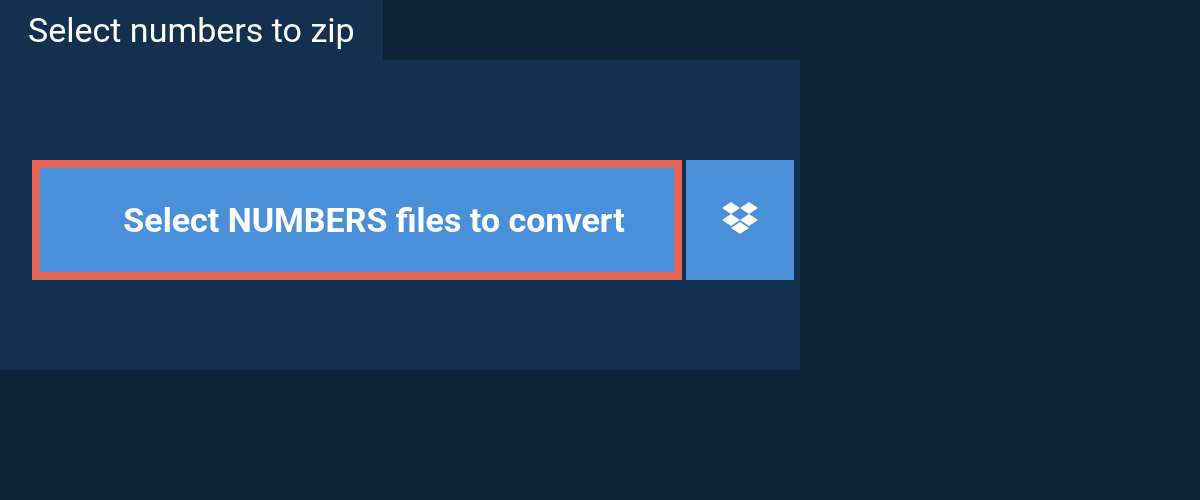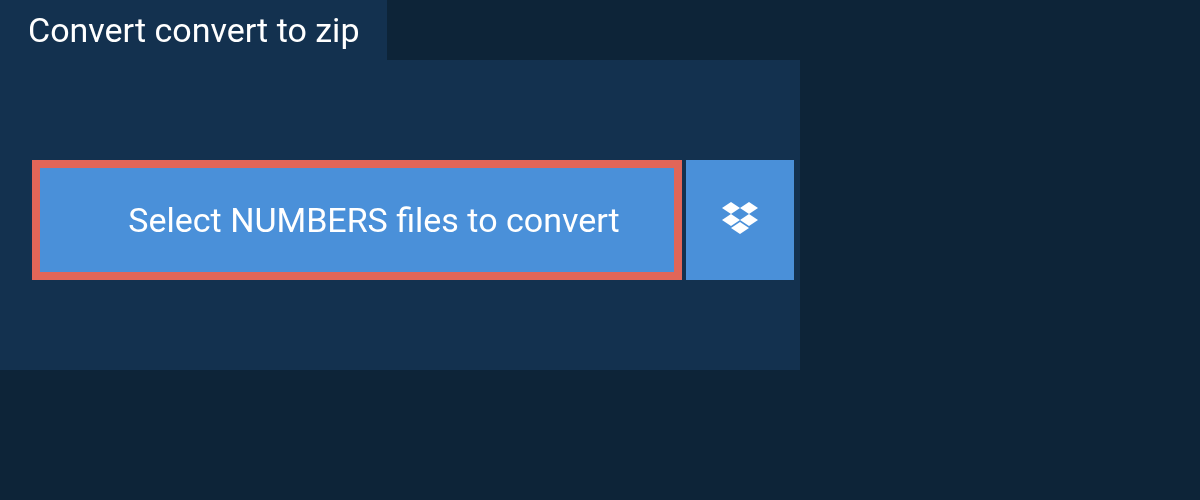--- a/index.html
+++ b/index.html
@@ -50,21 +50,21 @@
       display: flex;
       align-items: center;
       justify-content: center;
       padding: 0 40px;
       cursor: pointer;
       width: 650px;
     }
     .select-button-text {
       color: #ffffff;
       font-size: 34px;
-      font-weight: 400;
+      font-weight: 700;
       white-space: nowrap;
       margin-left: 34px;
     }
     .dropbox-button {
       background: #4a90d9;
       display: flex;
       align-items: center;
       justify-content: center;
       width: 108px;
       cursor: pointer;
@@ -79,21 +79,21 @@
       top: 60px;
       left: 0;
     }
   </style>
 </head>
 <body>
 
 <div class="wrapper">
   <div class="panel">
     <div class="tab">
-      <span class="tab-text">Convert convert to zip</span>
+      <span class="tab-text">Select numbers to zip</span>
     </div>
     <div class="button-row">
       <div class="select-button">
         <span class="select-button-text">Select NUMBERS files to convert</span>
       </div>
       <div class="dropbox-button">
         <span>
           <svg class="dropbox-icon" viewBox="0 0 36 32" xmlns="http://www.w3.org/2000/svg">
             <path fill="#ffffff" d="M9 0 L18 6 L9 12 L0 6 Z"></path>
             <path fill="#ffffff" d="M27 0 L36 6 L27 12 L18 6 Z"></path>

